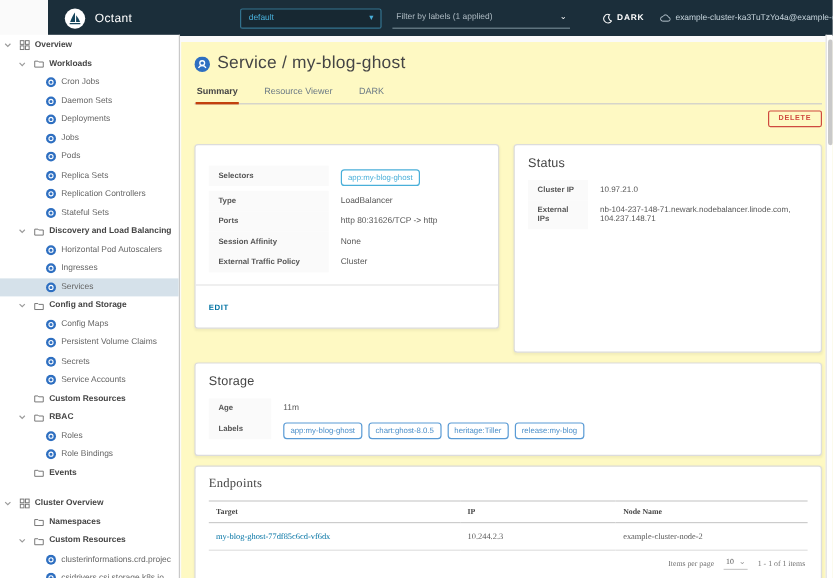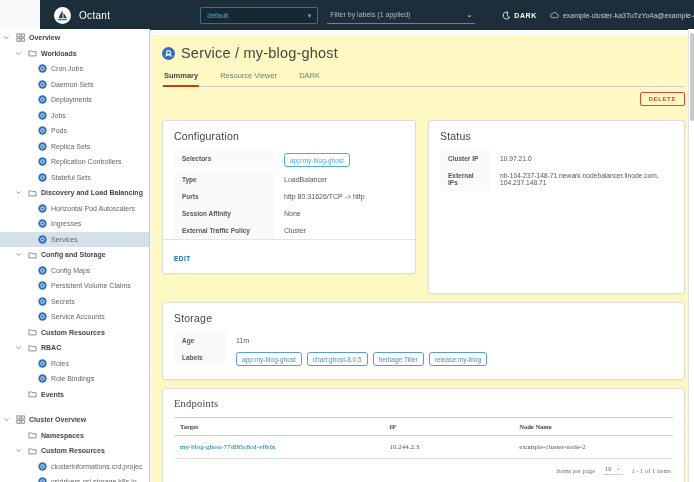--- a/index.html
+++ b/index.html
@@ -471,21 +471,20 @@
         <span class="tab">DARK</span>
     </div>
 
     <div class="actions">
       <button class="btn-delete">DELETE</button>
     </div>
 
     <div class="cards-row">
 
       <section class="card card-config">
-        <h2>Configuration</h2>
         <div class="kv">
           <div class="kv-row">
               <span class="kv-label">Selectors</span>
 
               <span class="badges">
                 <span class="badge">app:my-blog-ghost</span>
               </span>
             </div>
             <div class="kv-row">
               <span class="kv-label">Type</span>

